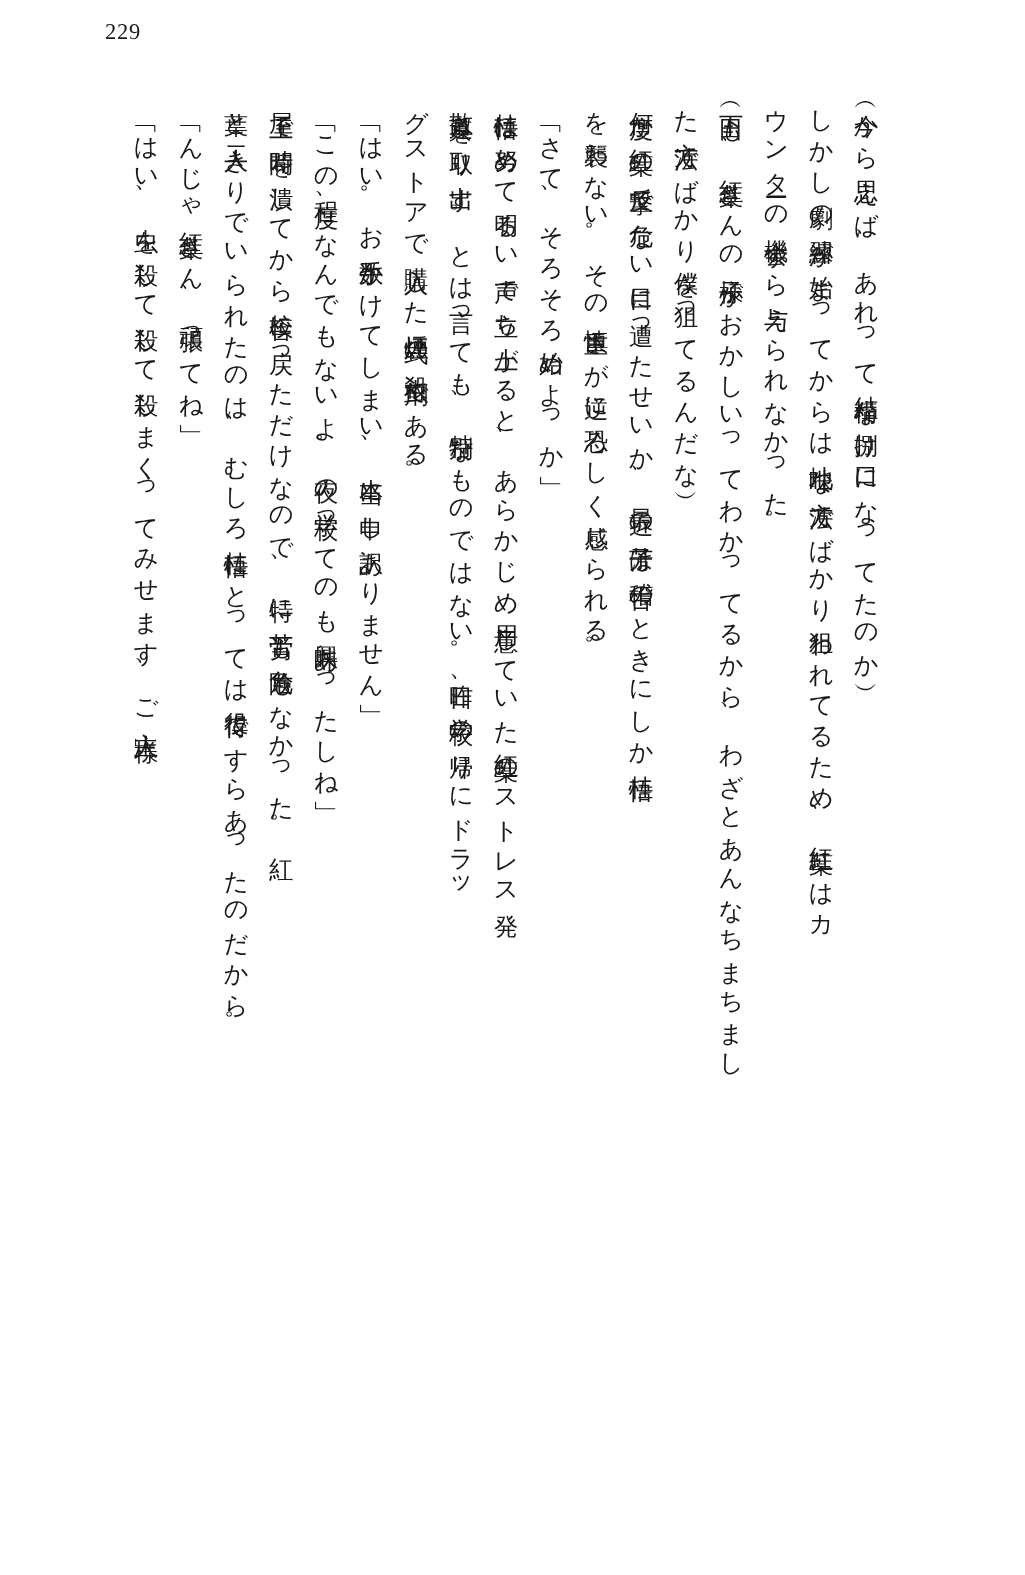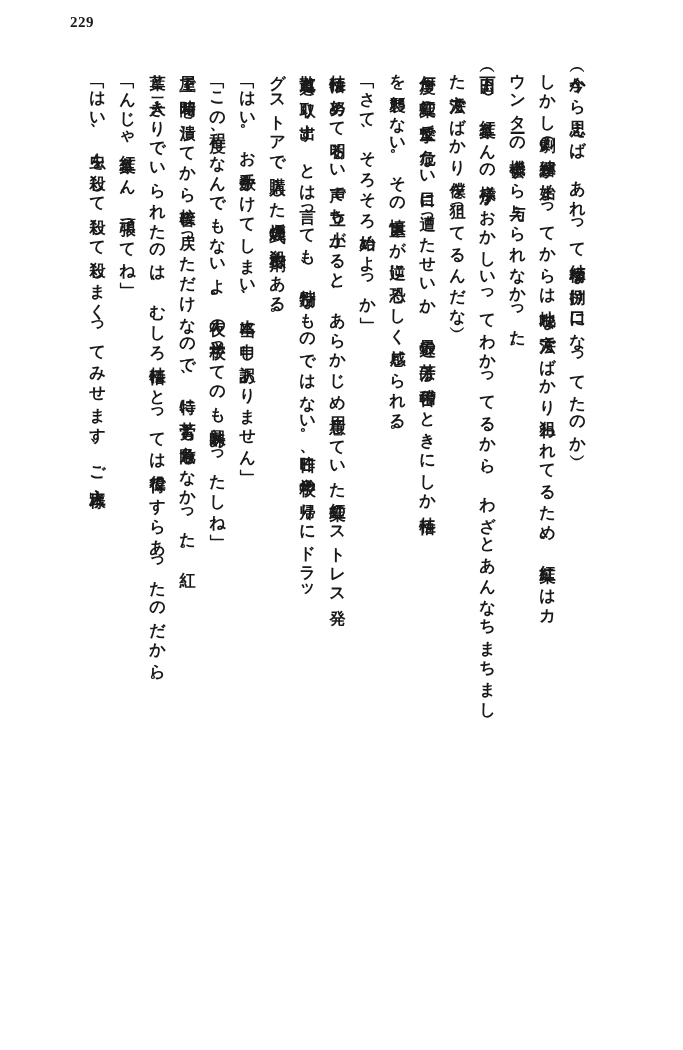--- a/index.html
+++ b/index.html
@@ -13,21 +13,20 @@
     font-family: "Liberation Serif", "DejaVu Serif", serif;
     color: #1a1a1a;
     position: relative;
     overflow: hidden;
   }
   .page {
     position: relative;
     width: 633px;
     height: 1050px;
     box-sizing: border-box;
-    font-weight: bold;
   }
   .page-number {
     position: absolute;
     top: 14px;
     left: 70px;
     font-size: 15px;
     letter-spacing: 0.5px;
     color: #1a1a1a;
     font-family: "Liberation Serif", "DejaVu Serif", serif;
   }

